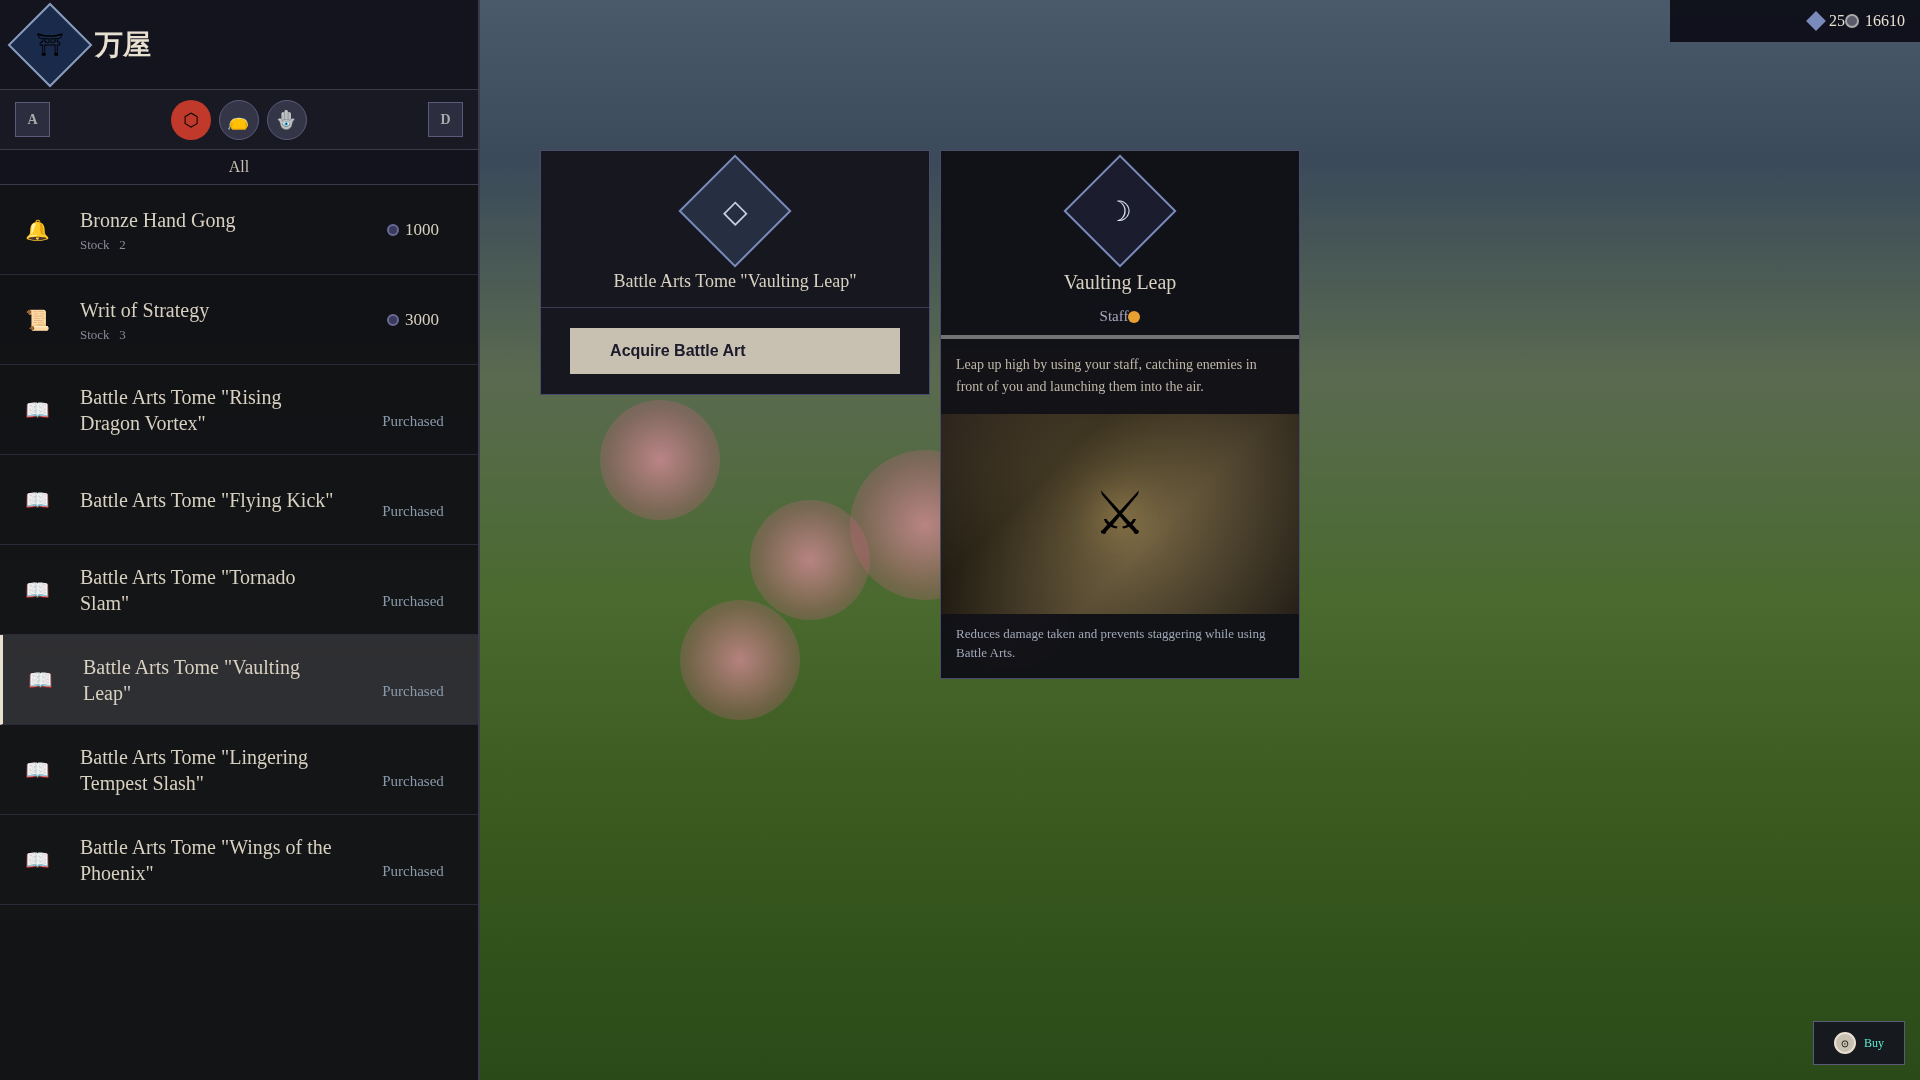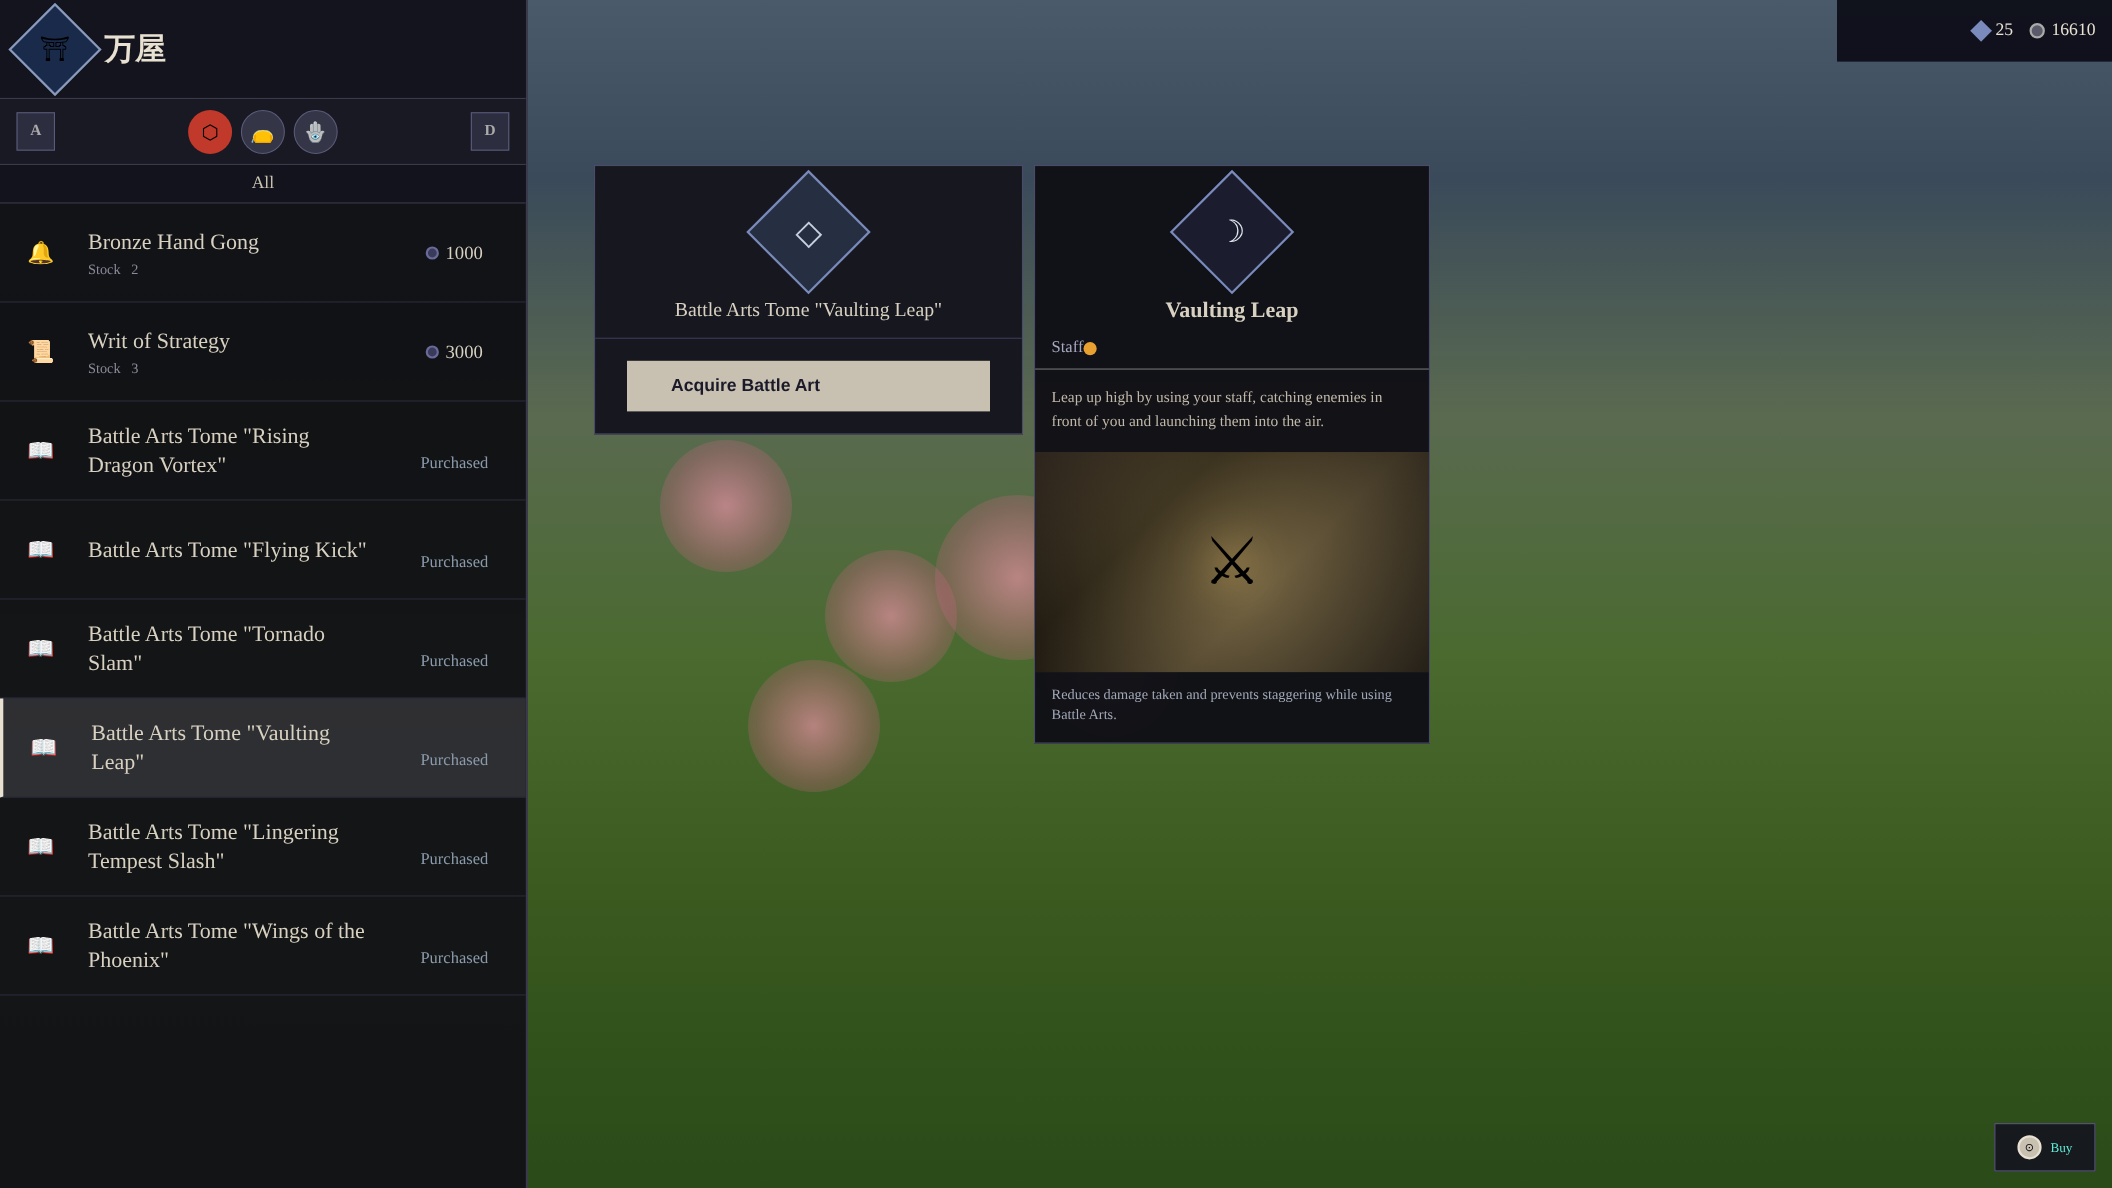--- a/index.html
+++ b/index.html
@@ -235,27 +235,26 @@
       font-size: 15px;
       margin-top: 24px;
     }
 
     
     #top-hud {
       position: absolute;
       top: 0;
       right: 0;
       width: 250px;
-      height: 56px;
+      height: 42px;
       background: rgba(10,10,20,0.9);
       display: flex;
       align-items: center;
       justify-content: flex-end;
       padding: 0 15px;
-      gap: 15px;
       z-index: 20;
     }
 
     .hud-item {
       display: flex;
       align-items: center;
       gap: 6px;
       color: #e8e0d0;
       font-size: 16px;
     }
@@ -363,29 +362,28 @@
       transform: rotate(-45deg);
       font-size: 28px;
       color: #e0e8f0;
     }
 
     .skill-title {
       text-align: center;
       color: #d8d0c0;
       font-size: 20px;
       padding: 10px 15px 8px;
-      font-weight: bold;
     }
 
     .skill-subtitle {
       display: flex;
       align-items: center;
-      justify-content: flex-start;
+      justify-content: center;
       padding: 6px 15px 10px;
-      border-bottom: 1px solid #737373;
+      border-bottom: 4px solid #737373;
     }
 
     .skill-type {
       color: #a8a8c0;
       font-size: 15px;
     }
 
     .skill-dot {
       width: 12px;
       height: 12px;

